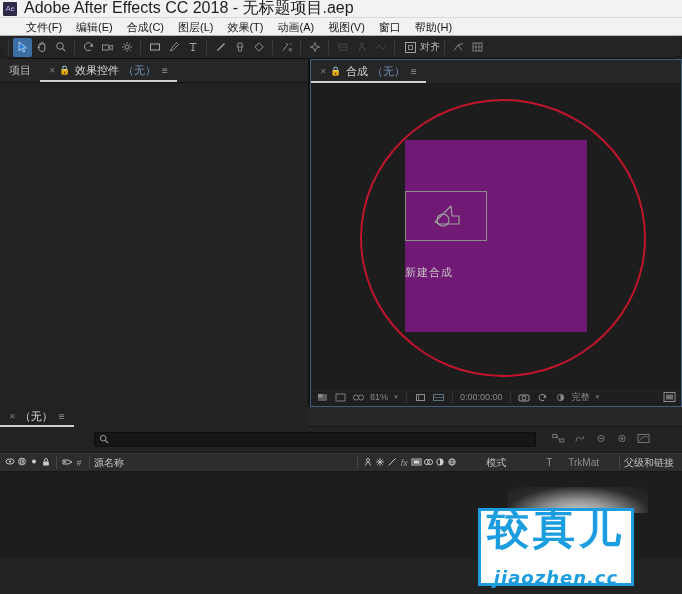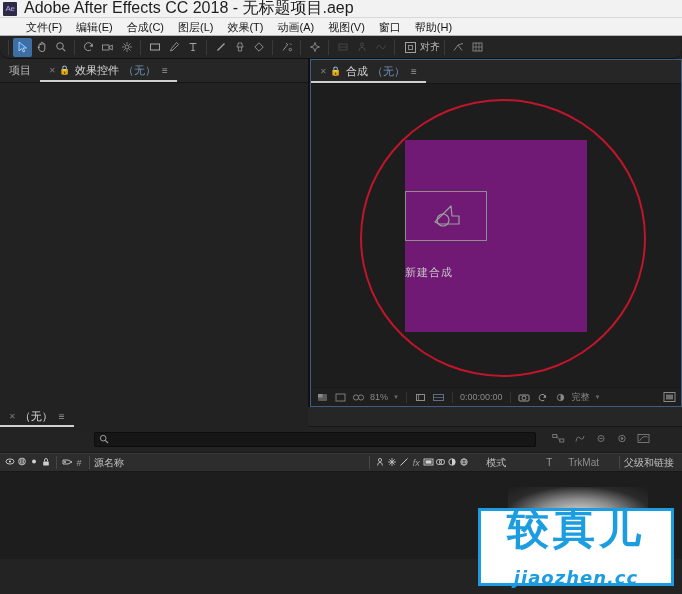--- a/index.html
+++ b/index.html
@@ -130,21 +130,21 @@
   .tl-body { height: 87px; background: #1d1d1d; position: relative; }
 
   
   .annot-circle {
     position: absolute; left: 360px; top: 99px; width: 286px; height: 278px;
     border: 2px solid #c0152b; border-radius: 50%; pointer-events: none; z-index: 50;
   }
 
   
   .watermark {
-    position: absolute; left: 478px; top: 508px; width: 196px; height: 78px;
+    position: absolute; left: 478px; top: 508px; width: 156px; height: 78px;
     background: #ffffff; border: 3px solid #1b9de0; z-index: 60;
     display: flex; flex-direction: column; align-items: center; justify-content: center;
   }
   .wm-cn {
     font-size: 42px; font-weight: bold; color: #1b9de0; line-height: 1;
     letter-spacing: 4px; font-family: "DejaVu Sans", sans-serif;
   }
   .wm-en {
     font-size: 18px; font-weight: bold; font-style: italic; color: #1b9de0;
     letter-spacing: 1px; line-height: 1; margin-top: 19px;
@@ -536,21 +536,21 @@
           </svg>
       </span>
       <span class="tl-hdr-ico">
         <svg width="10" height="10" viewBox="0 0 10 10">
             <circle cx="5" cy="5" r="3.2" fill="none" stroke="#cfcfcf" stroke-width="0.9"></circle>
             <ellipse cx="5" cy="5" rx="1.4" ry="3.2" fill="none" stroke="#cfcfcf" stroke-width="0.7"></ellipse>
             <line x1="1.8" y1="5" x2="8.2" y2="5" stroke="#cfcfcf" stroke-width="0.7"></line>
           </svg>
       </span>
 
-      <span class="tl-col" style="margin-left:16px;width:60px">模式</span>
+      <span class="tl-col" style="margin-left:28px;width:60px">模式</span>
       <span class="tl-col" style="color:#9a9a9a;">T</span>
       <span class="tl-col" style="color:#8e8e8e;margin-left:16px">TrkMat</span>
       <span class="tl-vsep" style="margin-left:20px"></span>
       <span class="tl-col">父级和链接</span>
       <span style="flex:0 0 8px"></span>
     </div>
 
     <div class="tl-body"></div>
   </div>
 

